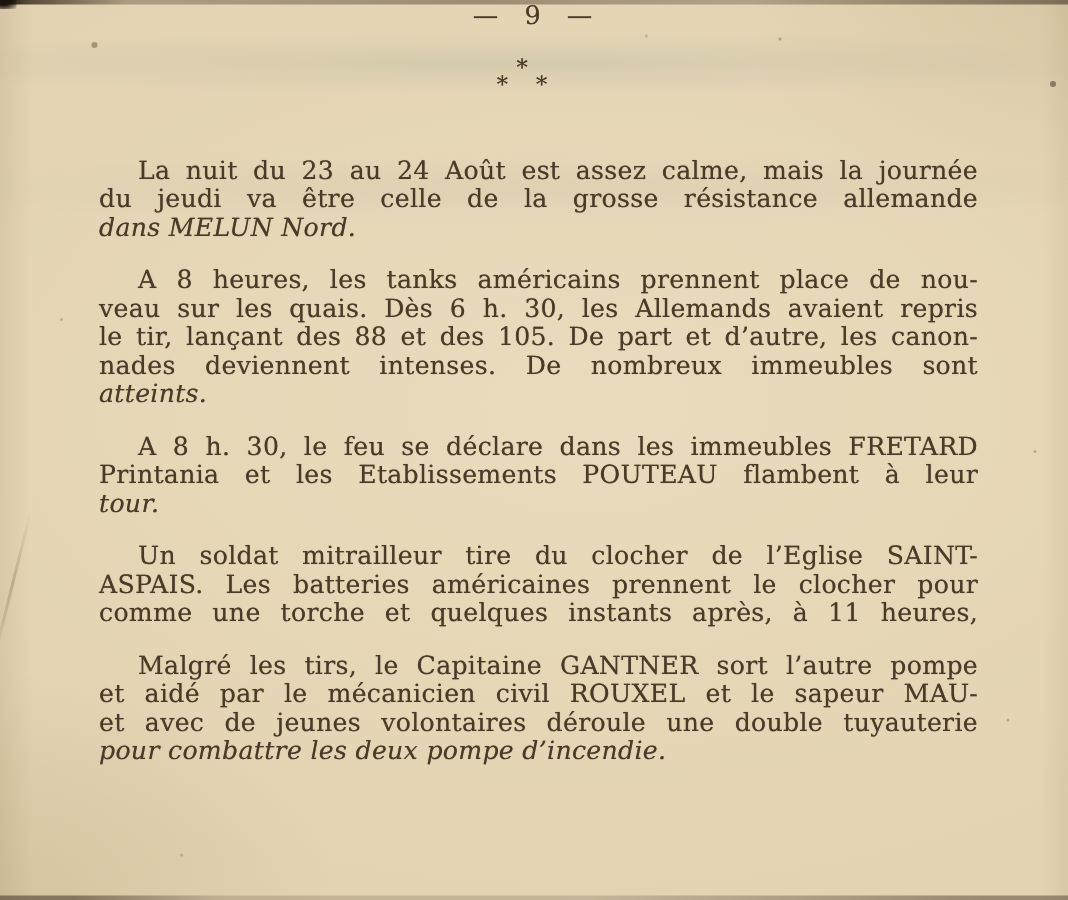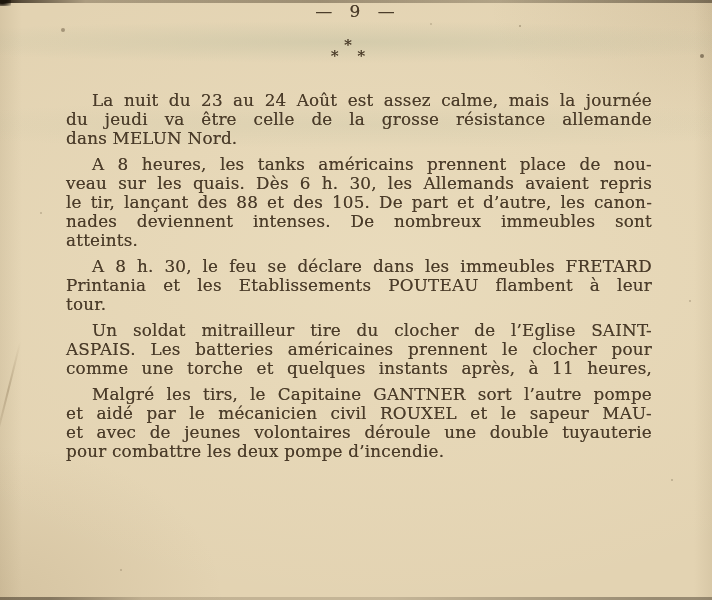--- a/index.html
+++ b/index.html
@@ -67,28 +67,28 @@
     text-shadow:0 0 .4px rgba(66,52,34,.7);
   }
   .asterism .row2{letter-spacing:0;word-spacing:14px;}
   .text-block{
     position:absolute;left:66px;top:88px;width:586px;
     font-size:16.8px;line-height:19px;
     color:var(--ink,#4a3b29);
     letter-spacing:.2px;
     text-shadow:0 0 .45px rgba(66,52,34,.65);
   }
-  .paragraph{margin:3px 0 7px 0;}
+  .paragraph{margin:16px 0 7px 0;}
   .line{
     text-align:justify;
     text-align-last:justify;
     white-space:normal;
   }
   .line.first{padding-left:26px;}
-  .line.last{text-align-last:left;}
+  .line.last{text-align-last:left;font-style:italic;}
 </style>
 </head>
 <body>
 
 <div class="page" style="--paper: #e3d3b2; --ink: #4a3b29;">
   <div class="edge-top"></div>
   <div class="corner-blot"></div>
   <div class="specks"></div>
   <div class="crease"></div>
 

